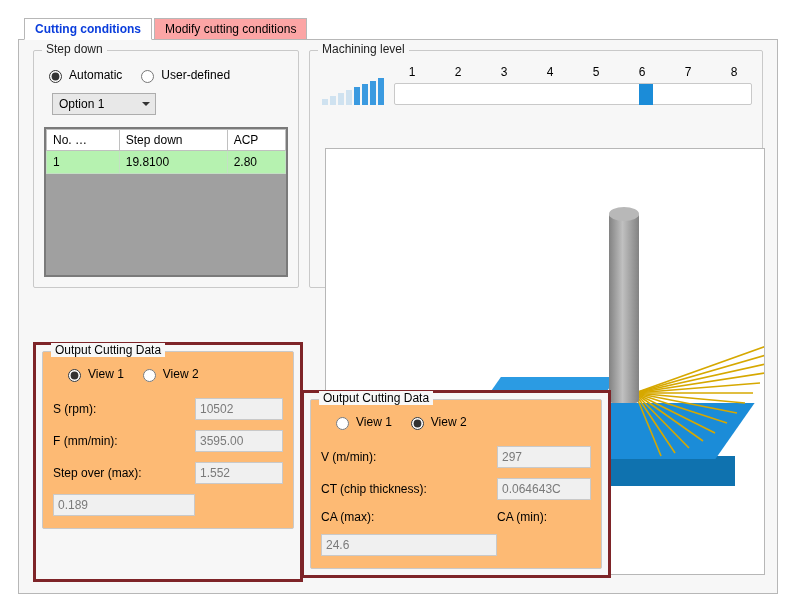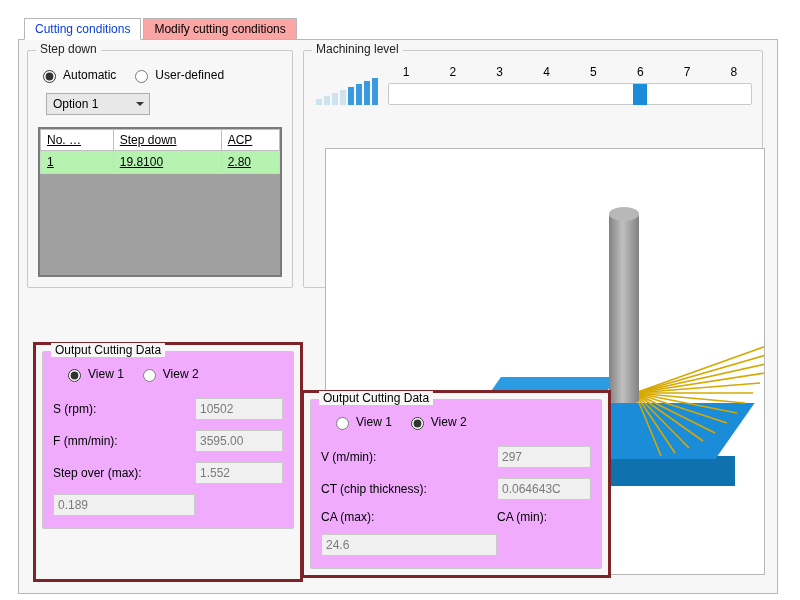--- a/index.html
+++ b/index.html
@@ -2,63 +2,63 @@
 <html><head>
 <meta charset="utf-8">
 <style>
   * { box-sizing: border-box; font-family: "Segoe UI", Tahoma, sans-serif; font-size: 12px; }
   body { margin: 0; background: #fff; padding: 18px; color: #000; }
   .frame { width: 760px; position: relative; }
 
   
   .tabs { display: flex; gap: 2px; margin-left: 6px; }
   .tab { border: 1px solid #b7b7b7; border-bottom: none; padding: 3px 10px; background: #fff; cursor: pointer; }
-  .tab.active { color: #0a3ddc; font-weight: 400; border-bottom: 1px solid #fff; position: relative; z-index: 2; }
+  .tab.active { color: #0a3ddc; font-weight: 700; border-bottom: 1px solid #fff; position: relative; z-index: 2; }
   .tab.inactive { background: #fca5a5; }
 
-  .panel { border: 1px solid #b7b7b7; background: #f7f7f7; padding: 10px 14px 14px 8px; margin-top: -1px; position: relative; height: 555px; }
+  .panel { border: 1px solid #b7b7b7; background: #f7f7f7; padding: 10px 14px 14px 14px; margin-top: -1px; position: relative; height: 555px; }
 
   
   .group { border: 1px solid #c9c9c9; border-radius: 2px; padding: 12px 10px 10px 10px; position: relative; background: #f7f7f7; }
   .group > .legend { position: absolute; top: -9px; left: 8px; background: #f7f7f7; padding: 0 4px; color: #222; }
 
   .row-top { display: flex; gap: 10px; }
   .stepdown { width: 266px; }
   .machlevel { flex: 1; }
 
   
   .radiorow { display: flex; gap: 14px; align-items: center; margin-bottom: 10px; margin-top: 4px; }
   .radio { display: inline-flex; align-items: center; gap: 4px; cursor: pointer; }
   input[type=radio]{ accent-color: #333; cursor: pointer; }
 
   .cbo { display: inline-block; border: 1px solid #adadad; background: #e8e8e8; padding: 2px 18px 2px 6px; position: relative; height: 22px; line-height: 16px; min-width: 104px; cursor: pointer; }
   .cbo::after { content: ""; position: absolute; right: 5px; top: 8px; border: 4px solid transparent; border-top-color: #333; }
 
   
   .grid { border: 2px solid #7a7a7a; margin-top: 12px; background: #a0a0a0; height: 150px; }
-  .grid table { border-collapse: collapse; width: 100%; text-decoration: underline; }
+  .grid table { border-collapse: collapse; width: 100%; }
   .grid th { background: #fff; border: 1px solid #c0c0c0; padding: 3px 6px; text-align: left; font-weight: normal; }
   .grid td { border: 1px solid #c4e0c4; padding: 4px 6px; background: #b6f2b0; }
 
   
   .ticks { display: flex; justify-content: space-between; padding: 0 4px; margin-top: 2px; }
   .ticks span { width: 28px; text-align: center; }
   .bars { position: relative; height: 26px; display:flex; align-items:flex-end; gap:2px; margin-top:2px; padding-left:2px;}
   .bars div { width: 6px; background: #3a9ae0; }
   .bars div.dim { background: #cfe2f0; }
   .slider-track { height: 22px; border: 1px solid #c9c9c9; background: #fff; margin-top: 4px; position: relative; border-radius: 2px; }
   .slider-knob { position: absolute; top: 0; width: 14px; height: 21px; background: #1b8cd8; }
   .slider-knob::after{ content:""; position:absolute; bottom:-6px; left:1px; border:6px solid transparent; border-top-color:#1b8cd8; }
 
   
   .viewport { border: 1px solid #b7b7b7; background: #fff; position: absolute; left: 306px; top: 108px; right: 12px; bottom: 18px; overflow: hidden; }
 
   
   .ocd { position: absolute; border: 3px solid #7e2428; background: #f7f7f7; }
-  .ocd .inner { border: 1px solid #c9c9c9; border-radius: 2px; margin: 6px; padding: 10px 10px 12px 10px; background: #f0abfc; position: relative; }
+  .ocd .inner { border: 1px solid #c9c9c9; border-radius: 2px; margin: 6px; padding: 10px 10px 12px 10px; background: #fdba74; position: relative; }
   .ocd .inner .legend { position: absolute; top: -9px; left: 8px; background: #f7f7f7; padding: 0 4px; }
   .kv { display: grid; grid-template-columns: 1fr 88px; row-gap: 10px; align-items: center; margin-top: 16px; }
   .kv .val { border: 1px solid #c9c9c9; background: #f0f0f0; color: #7a7a7a; padding: 3px 4px; height: 22px; }
 
   .ocd1 { left: 14px; top: 302px; width: 270px; height: 240px; }
   .ocd2 { left: 282px; top: 350px; width: 310px; }
   .ocd2 .kv { grid-template-columns: 1fr 94px; }
 
   
   .scene { position:absolute; left:50%; top:55%; transform:translate(-50%,-50%); }

